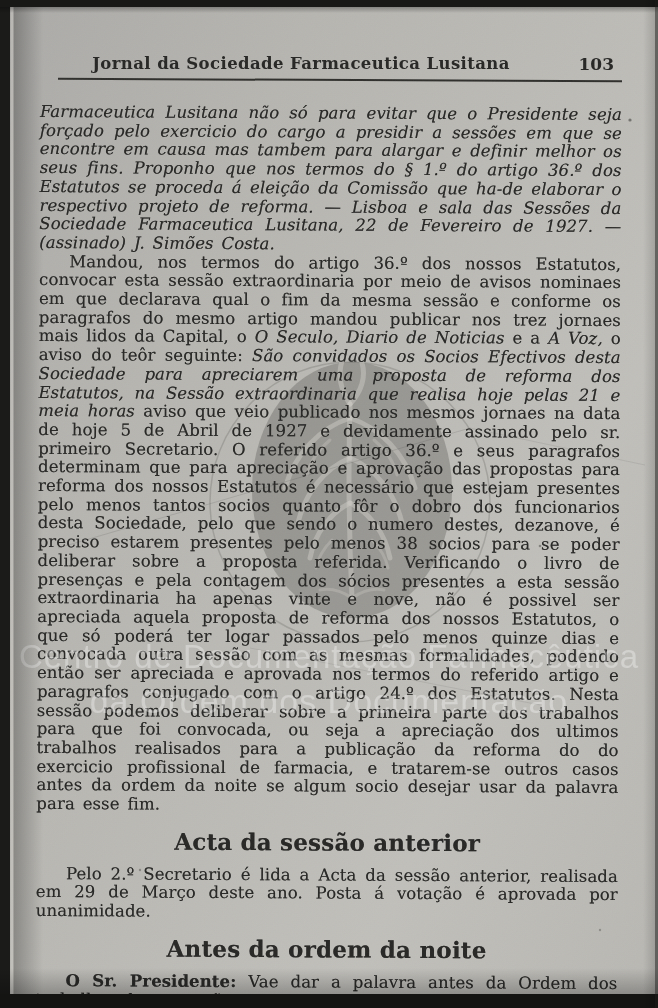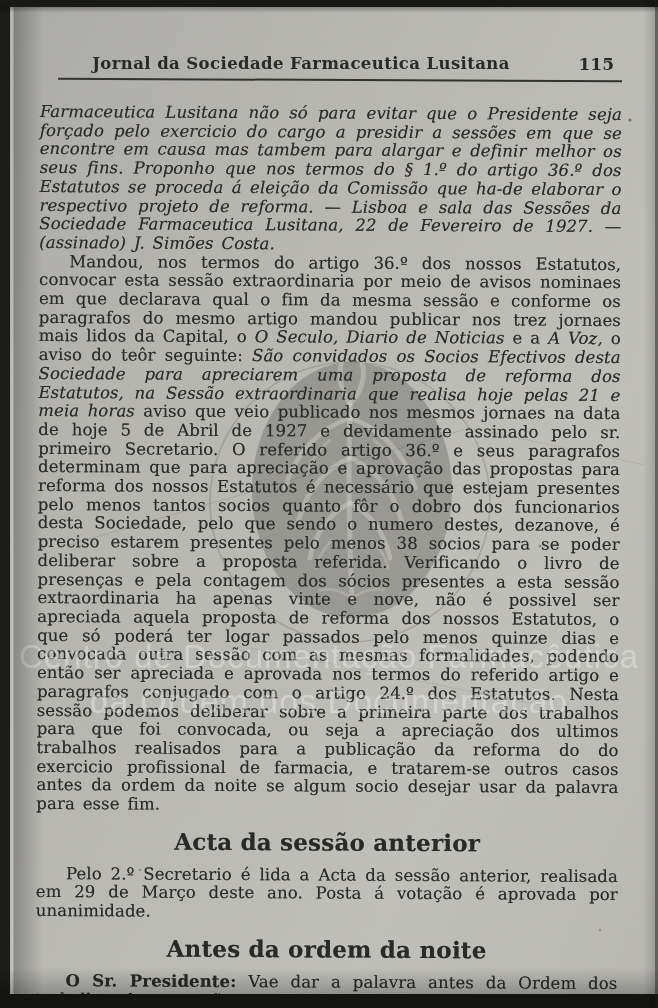--- a/index.html
+++ b/index.html
@@ -94,21 +94,21 @@
     <line x1="470" y1="428" x2="645" y2="465" stroke="rgba(50,50,48,0.10)" stroke-width="1"></line>
     <line x1="250" y1="648" x2="540" y2="705" stroke="rgba(50,50,48,0.10)" stroke-width="1"></line>
     <circle cx="630" cy="120" r="1.6" fill="rgba(40,40,38,0.5)"></circle>
     <circle cx="540" cy="546" r="1.3" fill="rgba(40,40,38,0.4)"></circle>
     <circle cx="140" cy="870" r="1.2" fill="rgba(40,40,38,0.35)"></circle>
     <circle cx="600" cy="930" r="1.2" fill="rgba(40,40,38,0.3)"></circle>
   </svg>
 
   <div class="page-header">
     <div class="journal-title">Jornal da Sociedade Farmaceutica Lusitana</div>
-    <div class="page-number">115</div>
+    <div class="page-number">103</div>
     <div class="header-rule"></div>
   </div>
 
   <div class="page-body">
       <p class="para"><span class="italic">Farmaceutica Lusitana não só para evitar que o Presidente seja forçado pelo exercicio do cargo a presidir a sessões em que se encontre em causa mas tambem para alargar e definir melhor os seus fins. Proponho que nos termos do § 1.º do artigo 36.º dos Estatutos se proceda á eleição da Comissão que ha-de elaborar o respectivo projeto de reforma. — Lisboa e sala das Sessões da Sociedade Farmaceutica Lusitana, 22 de Fevereiro de 1927. — (assinado) J. Simões Costa.</span></p>
       <p class="para indent"><span class="">Mandou, nos termos do artigo 36.º dos nossos Estatutos, convocar esta sessão extraordinaria por meio de avisos nominaes em que declarava qual o fim da mesma sessão e conforme os paragrafos do mesmo artigo mandou publicar nos trez jornaes mais lidos da Capital, o </span><span class="italic">O Seculo, Diario de Noticias</span><span class=""> e a </span><span class="italic">A Voz,</span><span class=""> o aviso do teôr seguinte: </span><span class="italic">São convidados os Socios Efectivos desta Sociedade para apreciarem uma proposta de reforma dos Estatutos, na Sessão extraordinaria que realisa hoje pelas 21 e meia horas</span><span class=""> aviso que veio publicado nos mesmos jornaes na data de hoje 5 de Abril de 1927 e devidamente assinado pelo sr. primeiro Secretario. O referido artigo 36.º e seus paragrafos determinam que para apreciação e aprovação das propostas para reforma dos nossos Estatutos é necessário que estejam presentes pelo menos tantos socios quanto fôr o dobro dos funcionarios desta Sociedade, pelo que sendo o numero destes, dezanove, é preciso estarem presentes pelo menos 38 socios para se poder deliberar sobre a proposta referida. Verificando o livro de presenças e pela contagem dos sócios presentes a esta sessão extraordinaria ha apenas vinte e nove, não é possivel ser apreciada aquela proposta de reforma dos nossos Estatutos, o que só poderá ter logar passados pelo menos quinze dias e convocada outra sessão com as mesmas formalidades, podendo então ser apreciada e aprovada nos termos do referido artigo e paragrafos conjugado com o artigo 24.º dos Estatutos. Nesta sessão podemos deliberar sobre a primeira parte dos trabalhos para que foi convocada, ou seja a apreciação dos ultimos trabalhos realisados para a publicação da reforma do do exercicio profissional de farmacia, e tratarem-se outros casos antes da ordem da noite se algum socio desejar usar da palavra para esse fim.</span></p>
       <h2 class="section-heading">Acta da sessão anterior</h2>
       <p class="para indent"><span class="">Pelo 2.º Secretario é lida a Acta da sessão anterior, realisada em 29 de Março deste ano. Posta á votação é aprovada por unanimidade.</span></p>
       <h2 class="section-heading">Antes da ordem da noite</h2>
       <p class="para indent"><span class="bold">O Sr. Presidente:</span><span class=""> Vae dar a palavra antes da Ordem dos trabalhos desta sessão aos oradores que se inscreveram.</span></p>

